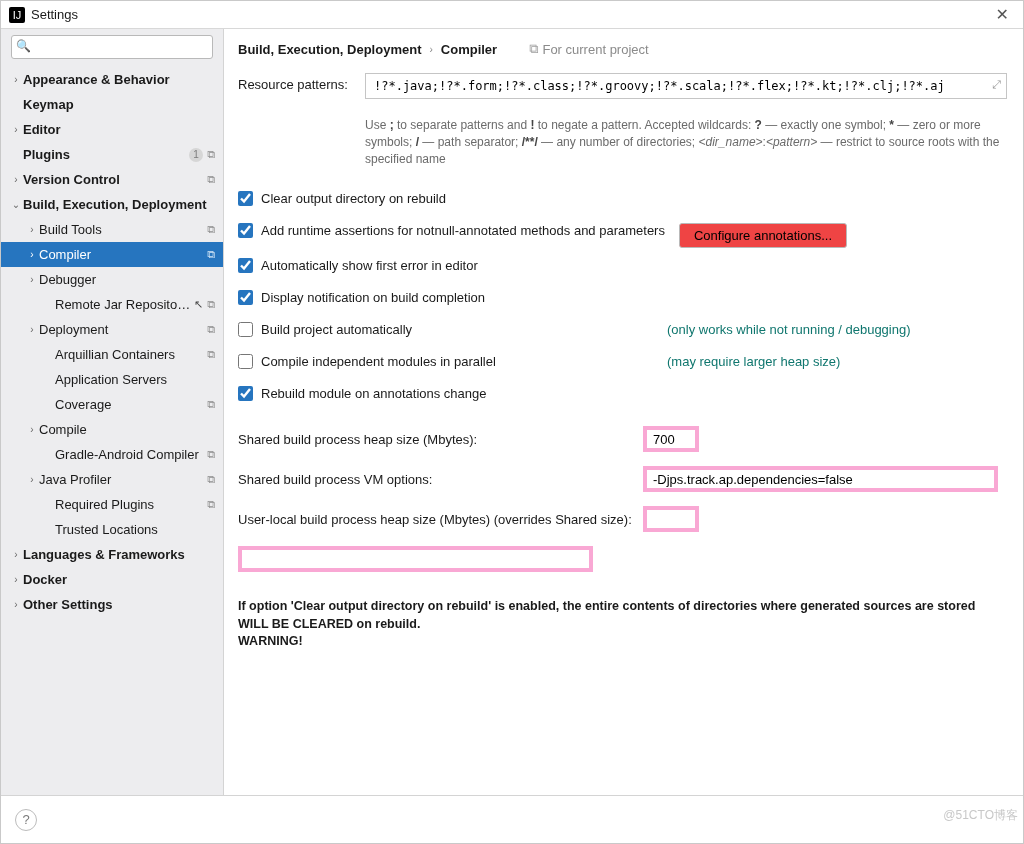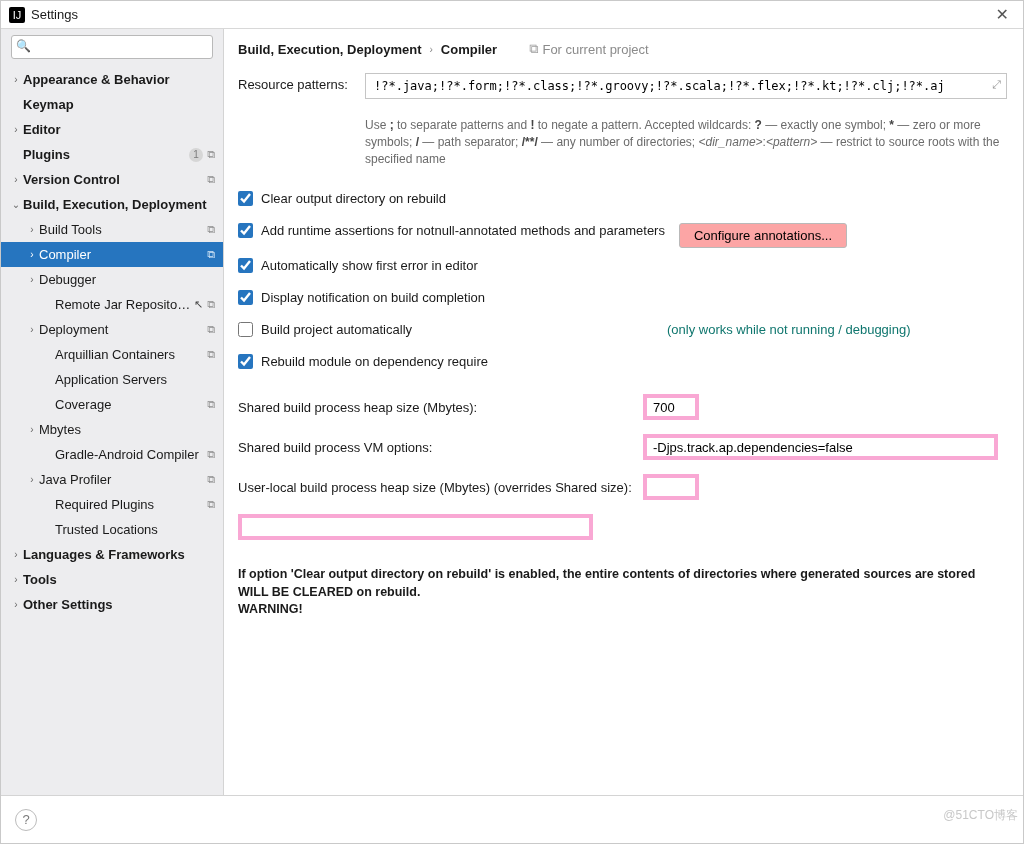--- a/index.html
+++ b/index.html
@@ -42,21 +42,21 @@
   .patterns-box { position: relative; }
   .expand-icon { position: absolute; right: 6px; top: 5px; color: #999; font-size: 11px; cursor: pointer; }
   .hint { color: #6b6b6b; font-size: 12px; line-height: 1.4; margin: 18px 0 14px 0; }
   .hint b { color: #444; }
   .hint i { color: #6b6b6b; }
   .chk-row { display: flex; align-items: flex-start; margin-bottom: 10px; min-height: 22px; }
   .chk-row input[type=checkbox] { width: 15px; height: 15px; margin: 0 8px 0 0; accent-color: #2675bf; }
   .chk-row .extra { margin-left: auto; }
   .chk-row .note { color: #0f766e; }
   .chk-row .note-wrap { width: 340px; text-align: left; }
-  .btn { border: 1px solid #b9b9b9; background: #fca5a5; border-radius: 3px; padding: 4px 14px; font-size: 13px; cursor: pointer; }
+  .btn { border: 1px solid #b9b9b9; background: #ef4444; border-radius: 3px; padding: 4px 14px; font-size: 13px; cursor: pointer; }
   .btn.primary { background: #2d82d6; border-color: #2770bb; color: #fff; padding: 4px 30px; }
   .field-row { display: flex; align-items: center; margin-bottom: 14px; }
   .field-row .field-label { width: 405px; flex-shrink: 0; }
   .field-row input[type=text] { height: 26px; border: 4px solid #f9a8d4; padding: 0 6px; font-size: 13px; }
   .field-row input.narrow { width: 56px; }
   .field-row input.wide { width: 355px; }
   .warning { font-weight: 700; margin-top: auto; padding-top: 12px; font-size: 12.5px; line-height: 1.4; }
   .footer { border-top: 1px solid #d4d4d4; height: 48px; display: flex; align-items: center; padding: 0 14px; }
   .help-icon { width: 22px; height: 22px; border: 1px solid #bcbcbc; border-radius: 50%; display: flex; align-items: center; justify-content: center; color: #7a7a7a; font-size: 13px; cursor: pointer; }
   .footer-btns { margin-left: auto; display: flex; gap: 10px; }
@@ -142,21 +142,21 @@
             <span class="chev"></span>
             <span class="label">Application Servers</span>
           </div>
           <div class="tree-item lvl2">
             <span class="chev"></span>
             <span class="label">Coverage</span>
             <span class="copy-icon">⧉</span>
           </div>
           <div class="tree-item lvl1">
             <span class="chev">›</span>
-            <span class="label">Mbytes</span>
+            <span class="label">Compile</span>
           </div>
           <div class="tree-item lvl2">
             <span class="chev"></span>
             <span class="label">Gradle-Android Compiler</span>
             <span class="copy-icon">⧉</span>
           </div>
           <div class="tree-item lvl1">
             <span class="chev">›</span>
             <span class="label">Java Profiler</span>
             <span class="copy-icon">⧉</span>
@@ -169,21 +169,21 @@
           <div class="tree-item lvl2">
             <span class="chev"></span>
             <span class="label">Trusted Locations</span>
           </div>
           <div class="tree-item lvl0 bold">
             <span class="chev">›</span>
             <span class="label">Languages &amp; Frameworks</span>
           </div>
           <div class="tree-item lvl0 bold">
             <span class="chev">›</span>
-            <span class="label">Tools</span>
+            <span class="label">Docker</span>
           </div>
           <div class="tree-item lvl0 bold">
             <span class="chev">›</span>
             <span class="label">Other Settings</span>
           </div>
         </div>
     </div>
 
     <div class="content">
       <div class="breadcrumb">
@@ -230,24 +230,29 @@
           <input type="checkbox" checked="" style="">
           <span>Display notification on build completion</span>
         </div>
 
         <div class="chk-row">
           <input type="checkbox" style="">
           <span>Build project automatically</span>
           <span class="note-wrap extra"><span class="note">(only works while not running / debugging)</span></span>
         </div>
 
+        <div class="chk-row">
+          <input type="checkbox" style="">
+          <span>Compile independent modules in parallel</span>
+          <span class="note-wrap extra"><span class="note">(may require larger heap size)</span></span>
+        </div>
 
         <div class="chk-row" style="margin-bottom:18px;">
           <input type="checkbox" checked="" style="">
-          <span>Rebuild module on dependency require</span>
+          <span>Rebuild module on annotations change</span>
         </div>
 
         <div class="field-row">
           <div class="field-label">Shared build process heap size (Mbytes):</div>
           <input type="text" class="narrow" value="700" style="">
         </div>
 
         <div class="field-row">
           <div class="field-label">Shared build process VM options:</div>
           <input type="text" class="wide" value="-Djps.track.ap.dependencies=false" style="">

